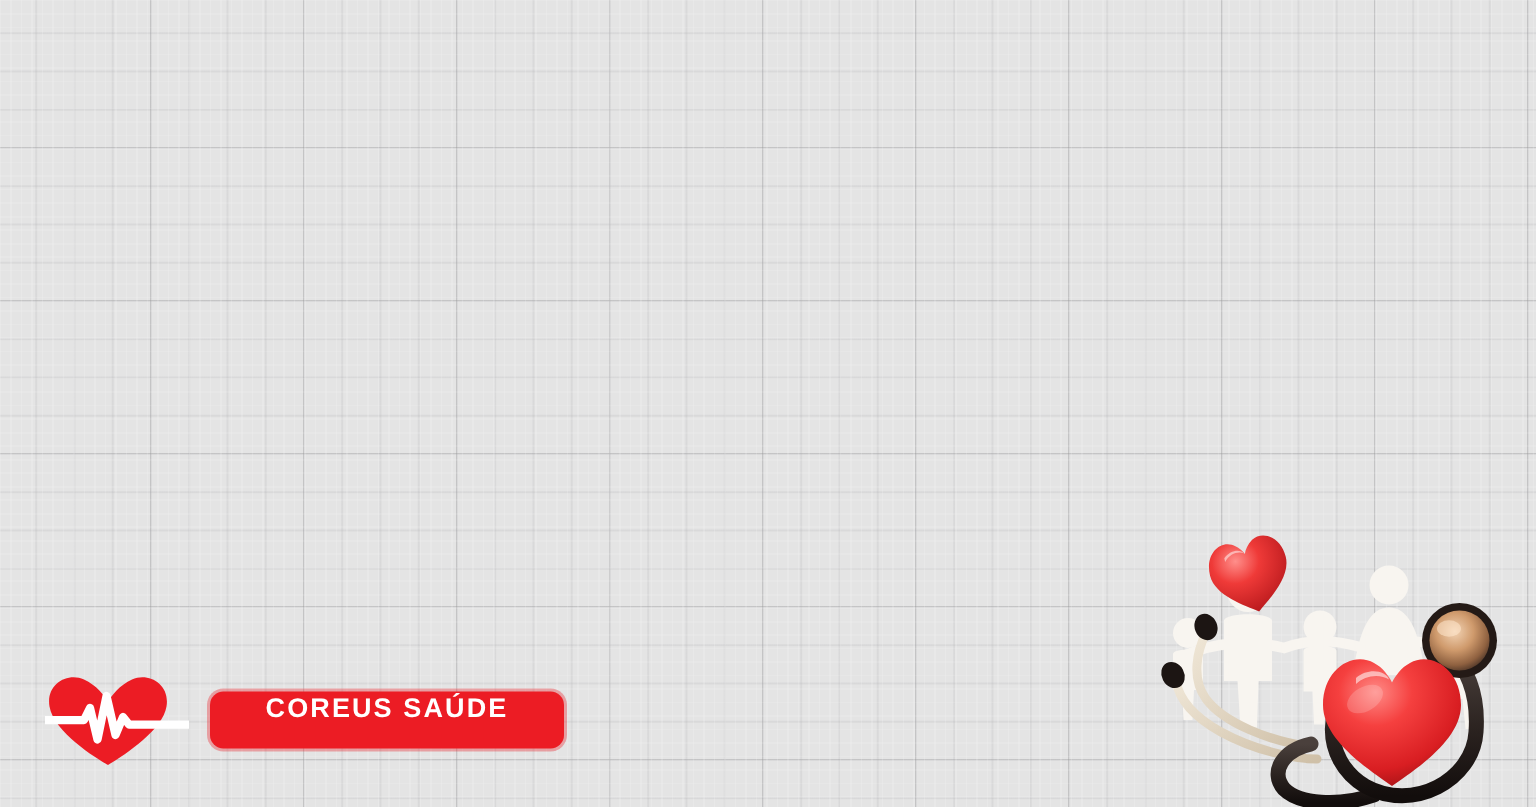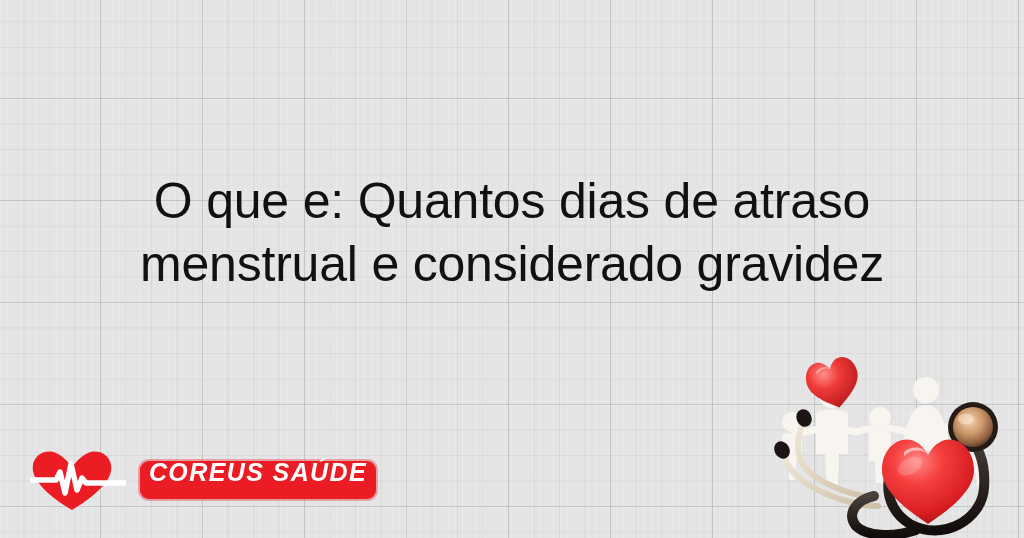--- a/index.html
+++ b/index.html
@@ -80,23 +80,22 @@
     border-radius: 9px;
     box-shadow: 0 0 0 2px rgba(236,28,36,0.35);
   }
   #logo-badge-text {
     position: absolute;
     inset: 0;
     display: flex;
     align-items: center;
     justify-content: center;
     color: #ffffff;
-    font-size: 25px;
+    font-size: 18px;
     font-weight: bold;
-    font-style: italic;
     letter-spacing: 1.4px;
     white-space: nowrap;
     padding-bottom: 16px;
   }
 
   
   #illustration {
     position: absolute;
     left: 770px;
     top: 348px;
@@ -105,24 +104,20 @@
   }
   #illustration svg { display: block; }
 </style>
 </head>
 <body>
 
 <div id="stage">
 
   <div id="texture"></div>
 
-  <div id="title-block">
-    <span class="title-line">O que e: Quantos dias de atraso</span>
-    <span class="title-line">menstrual e considerado gravidez</span>
-  </div>
 
   <div id="logo">
 
     <div id="logo-heart">
       <svg width="96" height="62" viewBox="0 0 96 62" xmlns="http://www.w3.org/2000/svg">
         <path d="M42 60 C 42 60, 6 40, 3 21 C 0.5 6, 15 -2, 26 3 C 34 6.5, 40 14, 42 18 C 44 14, 50 6.5, 58 3 C 69 -2, 83.5 6, 81 21 C 78.5 37, 52 54, 42 60 Z" fill="#ec1c24"></path>
         <path d="M0 30 L 20 30 L 26 30 L 30 22 L 35 43 L 41 14 L 47 40 L 52 28 L 56 33 L 62 33 L 96 33" fill="none" stroke="#ffffff" stroke-width="5.5" stroke-linecap="round" stroke-linejoin="round"></path>
       </svg>
     </div>
 

